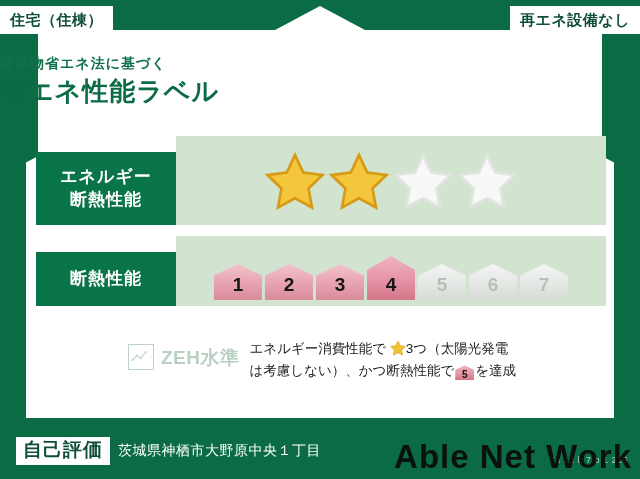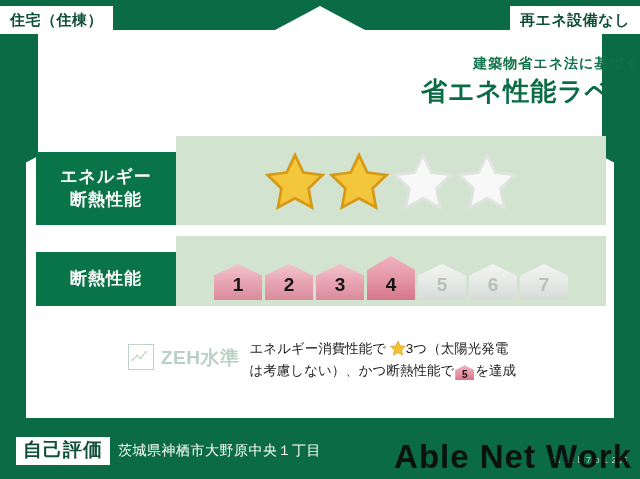--- a/index.html
+++ b/index.html
@@ -51,21 +51,21 @@
   }
   .corner-tag.left  { left: 0px; }
   .corner-tag.right { right: 0px; }
 
   
   .title-block {
     position: absolute;
     left: 0;
     top: 56px;
     width: 640px;
-    text-align: right;
+    text-align: left;
   }
   .title-sub {
     color: #10714b;
     font-size: 14px;
     font-weight: bold;
     letter-spacing: 1px;
     line-height: 1.1;
   }
   .title-main {
     color: #0a6b45;

